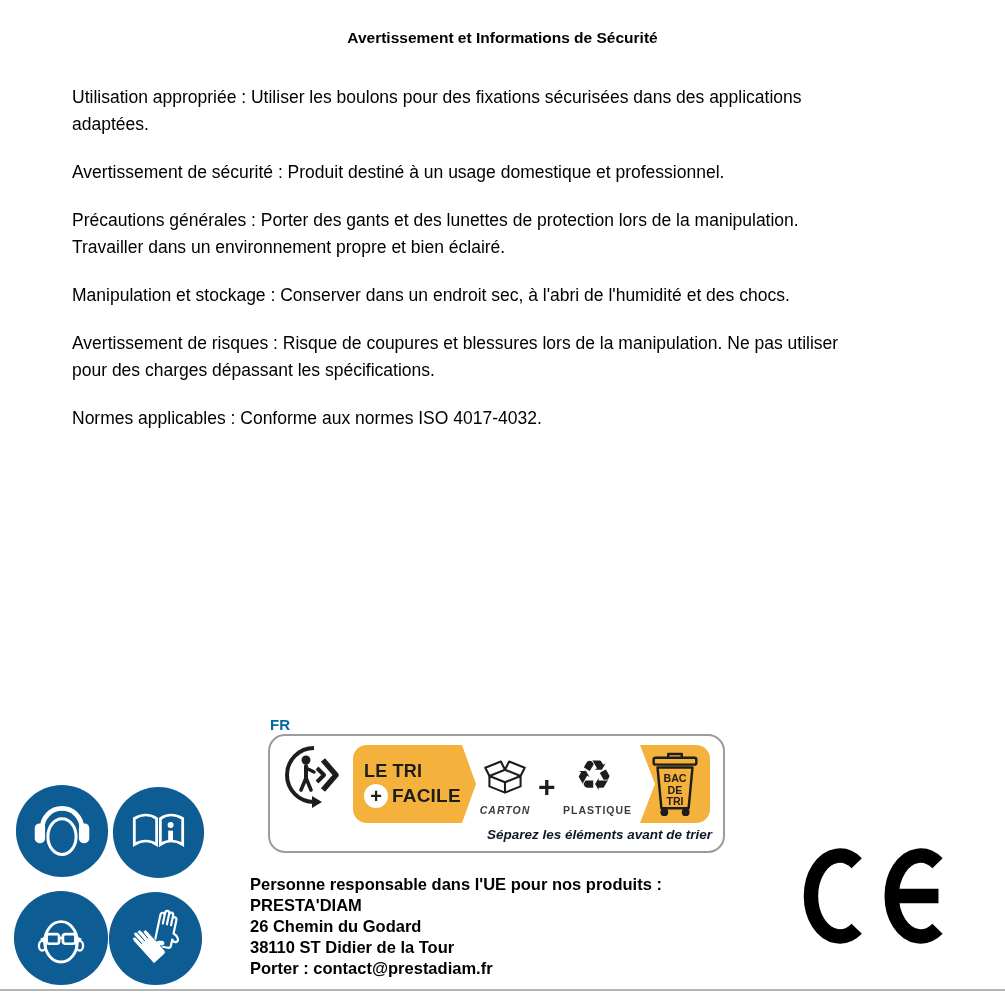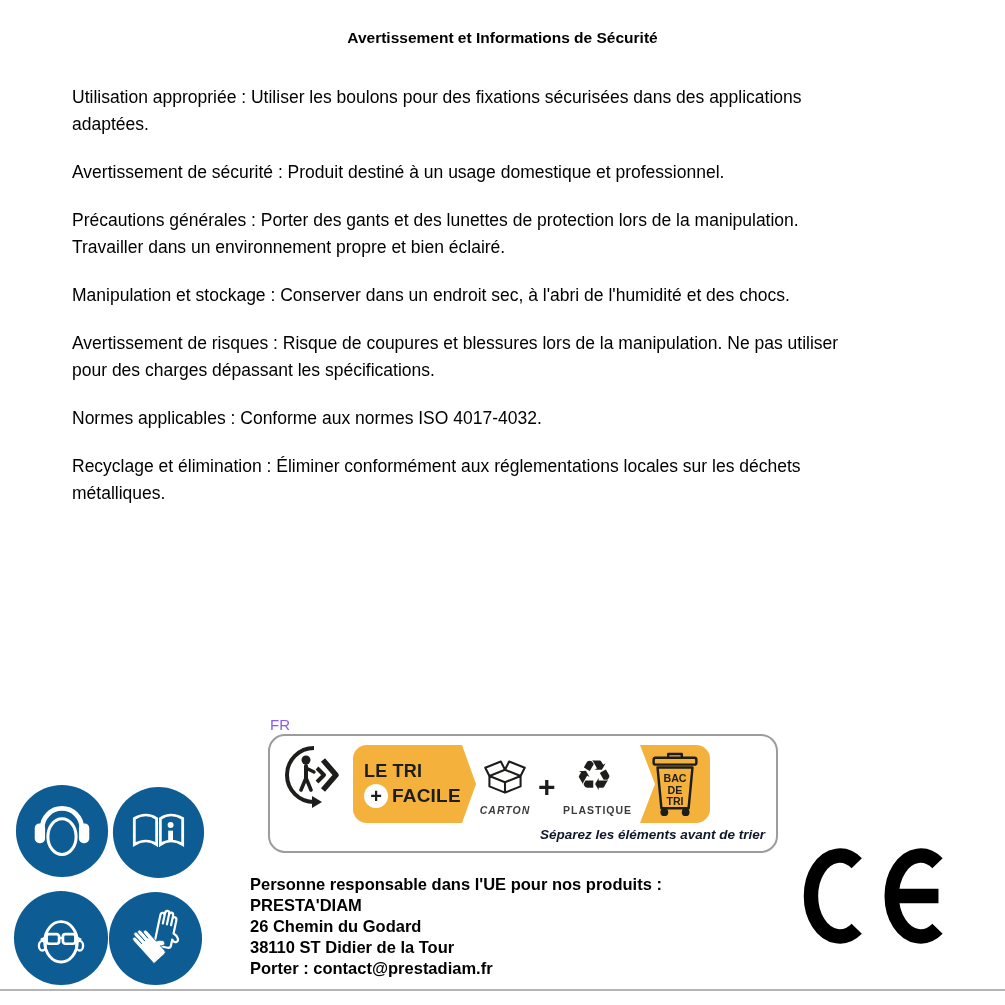--- a/index.html
+++ b/index.html
@@ -12,23 +12,23 @@
     font-size:15.5px; font-weight:bold;
   }
   .bodytext { position:absolute; top:84px; left:72px; right:60px; font-size:17.5px; line-height:27px; }
   .bodytext p { margin:0 0 21px 0; }
   .ln { display:block; white-space:nowrap; }
 
   .picto { position:absolute; }
 
   
   .infotri { position:absolute; left:268px; top:716px; width:461px; }
-  .fr-code { position:absolute; left:2px; top:0px; font-size:15px; font-weight:normal; color:#8b5cf6; }
+  .fr-code { position:absolute; left:2px; top:0px; font-size:15px; font-weight:bold; color:#0369a1; }
   .infotri-box {
-    position:absolute; left:0; top:18px; width:510px; height:119px;
+    position:absolute; left:0; top:18px; width:457px; height:119px;
     background:#fff; border:2px solid #9c9c9b; border-radius:17px; box-sizing:border-box;
   }
   .triman { position:absolute; left:15px; top:6px; }
   .band {
     position:absolute; left:83px; top:9px; width:357px; height:78px;
     background:#F4B13B; border-radius:14px;
   }
   .cutout {
     position:absolute; left:192px; top:9px; width:193px; height:78px; background:#fff;
     clip-path: polygon(0 0, 178px 0, 193px 39px, 178px 78px, 0 78px, 14px 39px);
@@ -82,24 +82,20 @@
     </p>
     <p>
       <span class="ln">Manipulation et stockage : Conserver dans un endroit sec, à l'abri de l'humidité et des chocs.</span>
     </p>
     <p>
       <span class="ln">Avertissement de risques : Risque de coupures et blessures lors de la manipulation. Ne pas utiliser</span>
       <span class="ln">pour des charges dépassant les spécifications.</span>
     </p>
     <p>
       <span class="ln">Normes applicables : Conforme aux normes ISO 4017-4032.</span>
-    </p>
-    <p>
-      <span class="ln">Recyclage et élimination : Éliminer conformément aux réglementations locales sur les déchets</span>
-      <span class="ln">métalliques.</span>
     </p>
   </div>
 
   <svg class="picto" style="left:15px; top:784px;" width="94" height="94" viewBox="-50 -50 100 100">
     <circle r="49" fill="#0E5C94"></circle>
     <path d="M -21 -3 A 21 21 0 0 1 21 -3" stroke="#fff" stroke-width="5" fill="none"></path>
     <ellipse cx="0" cy="6" rx="15" ry="19" fill="none" stroke="#fff" stroke-width="3.2"></ellipse>
     <rect x="-29" y="-8" width="11" height="21" rx="5" fill="#fff"></rect>
     <rect x="18" y="-8" width="11" height="21" rx="5" fill="#fff"></rect>
   </svg>

